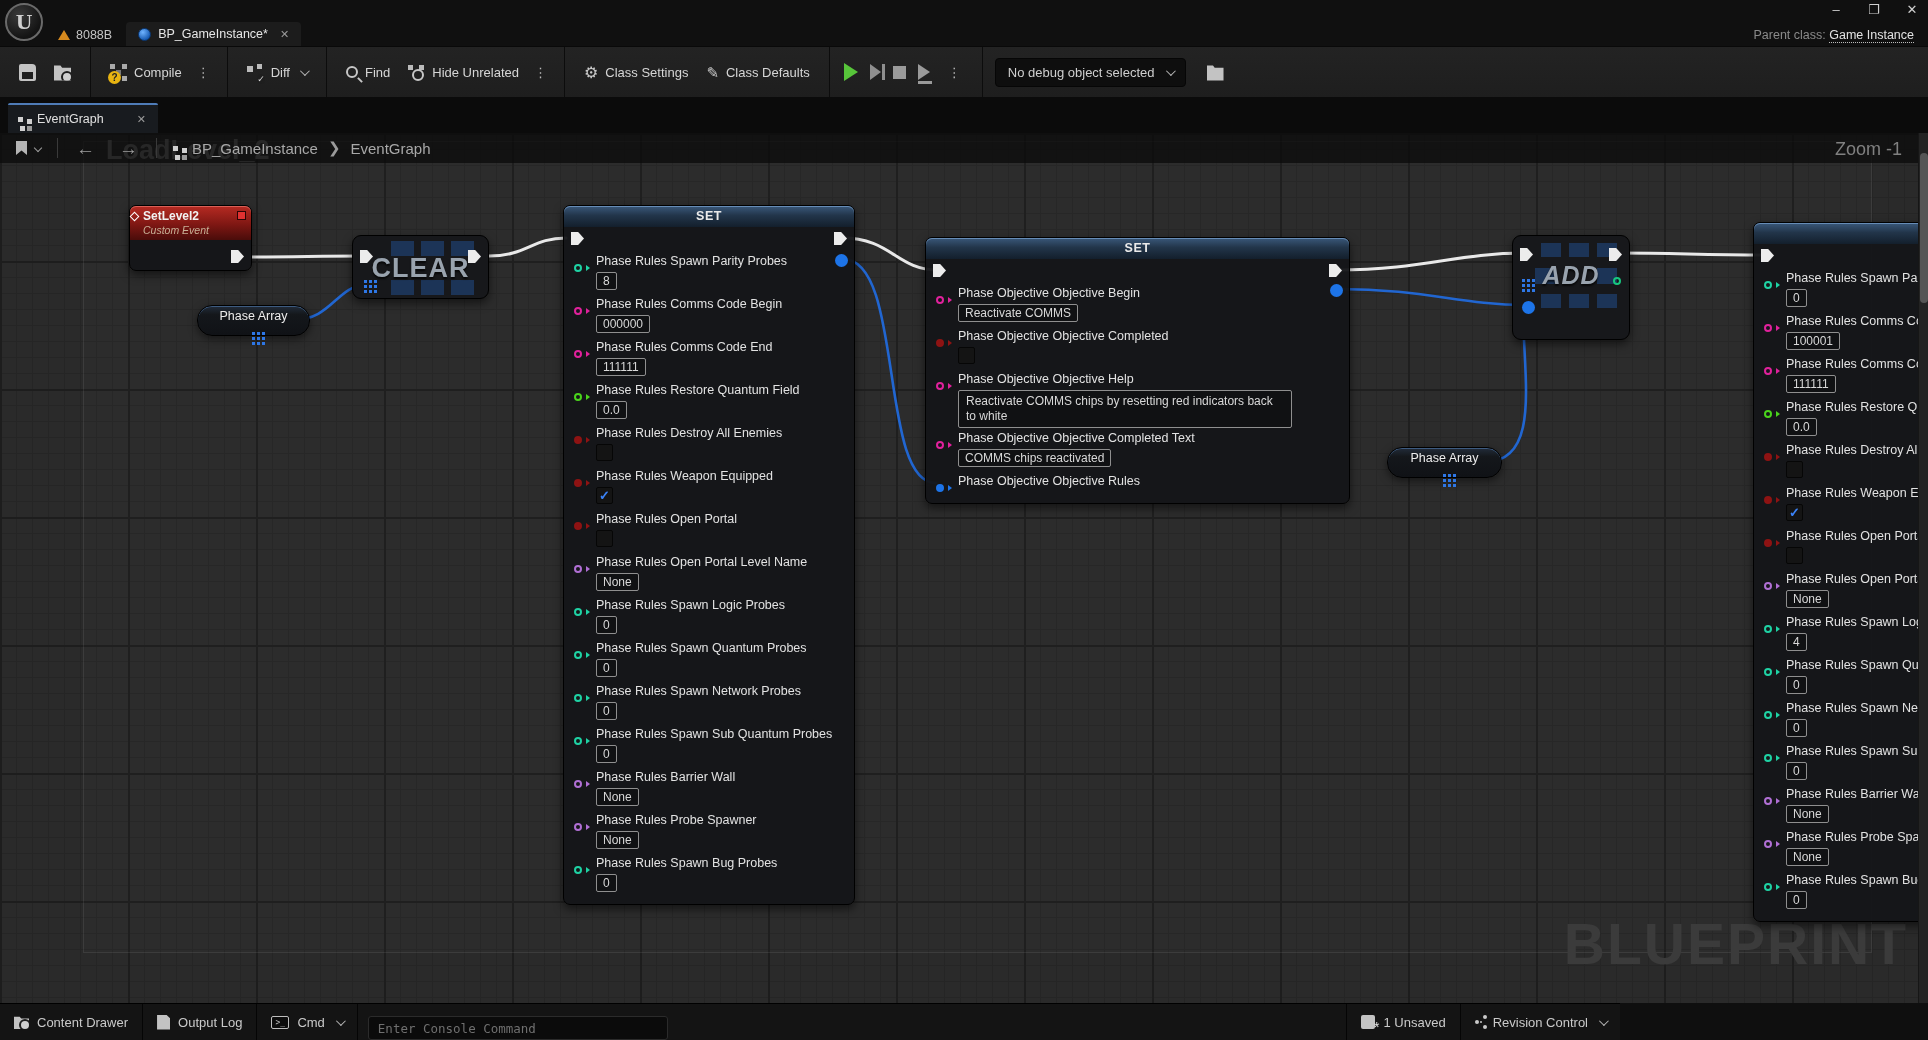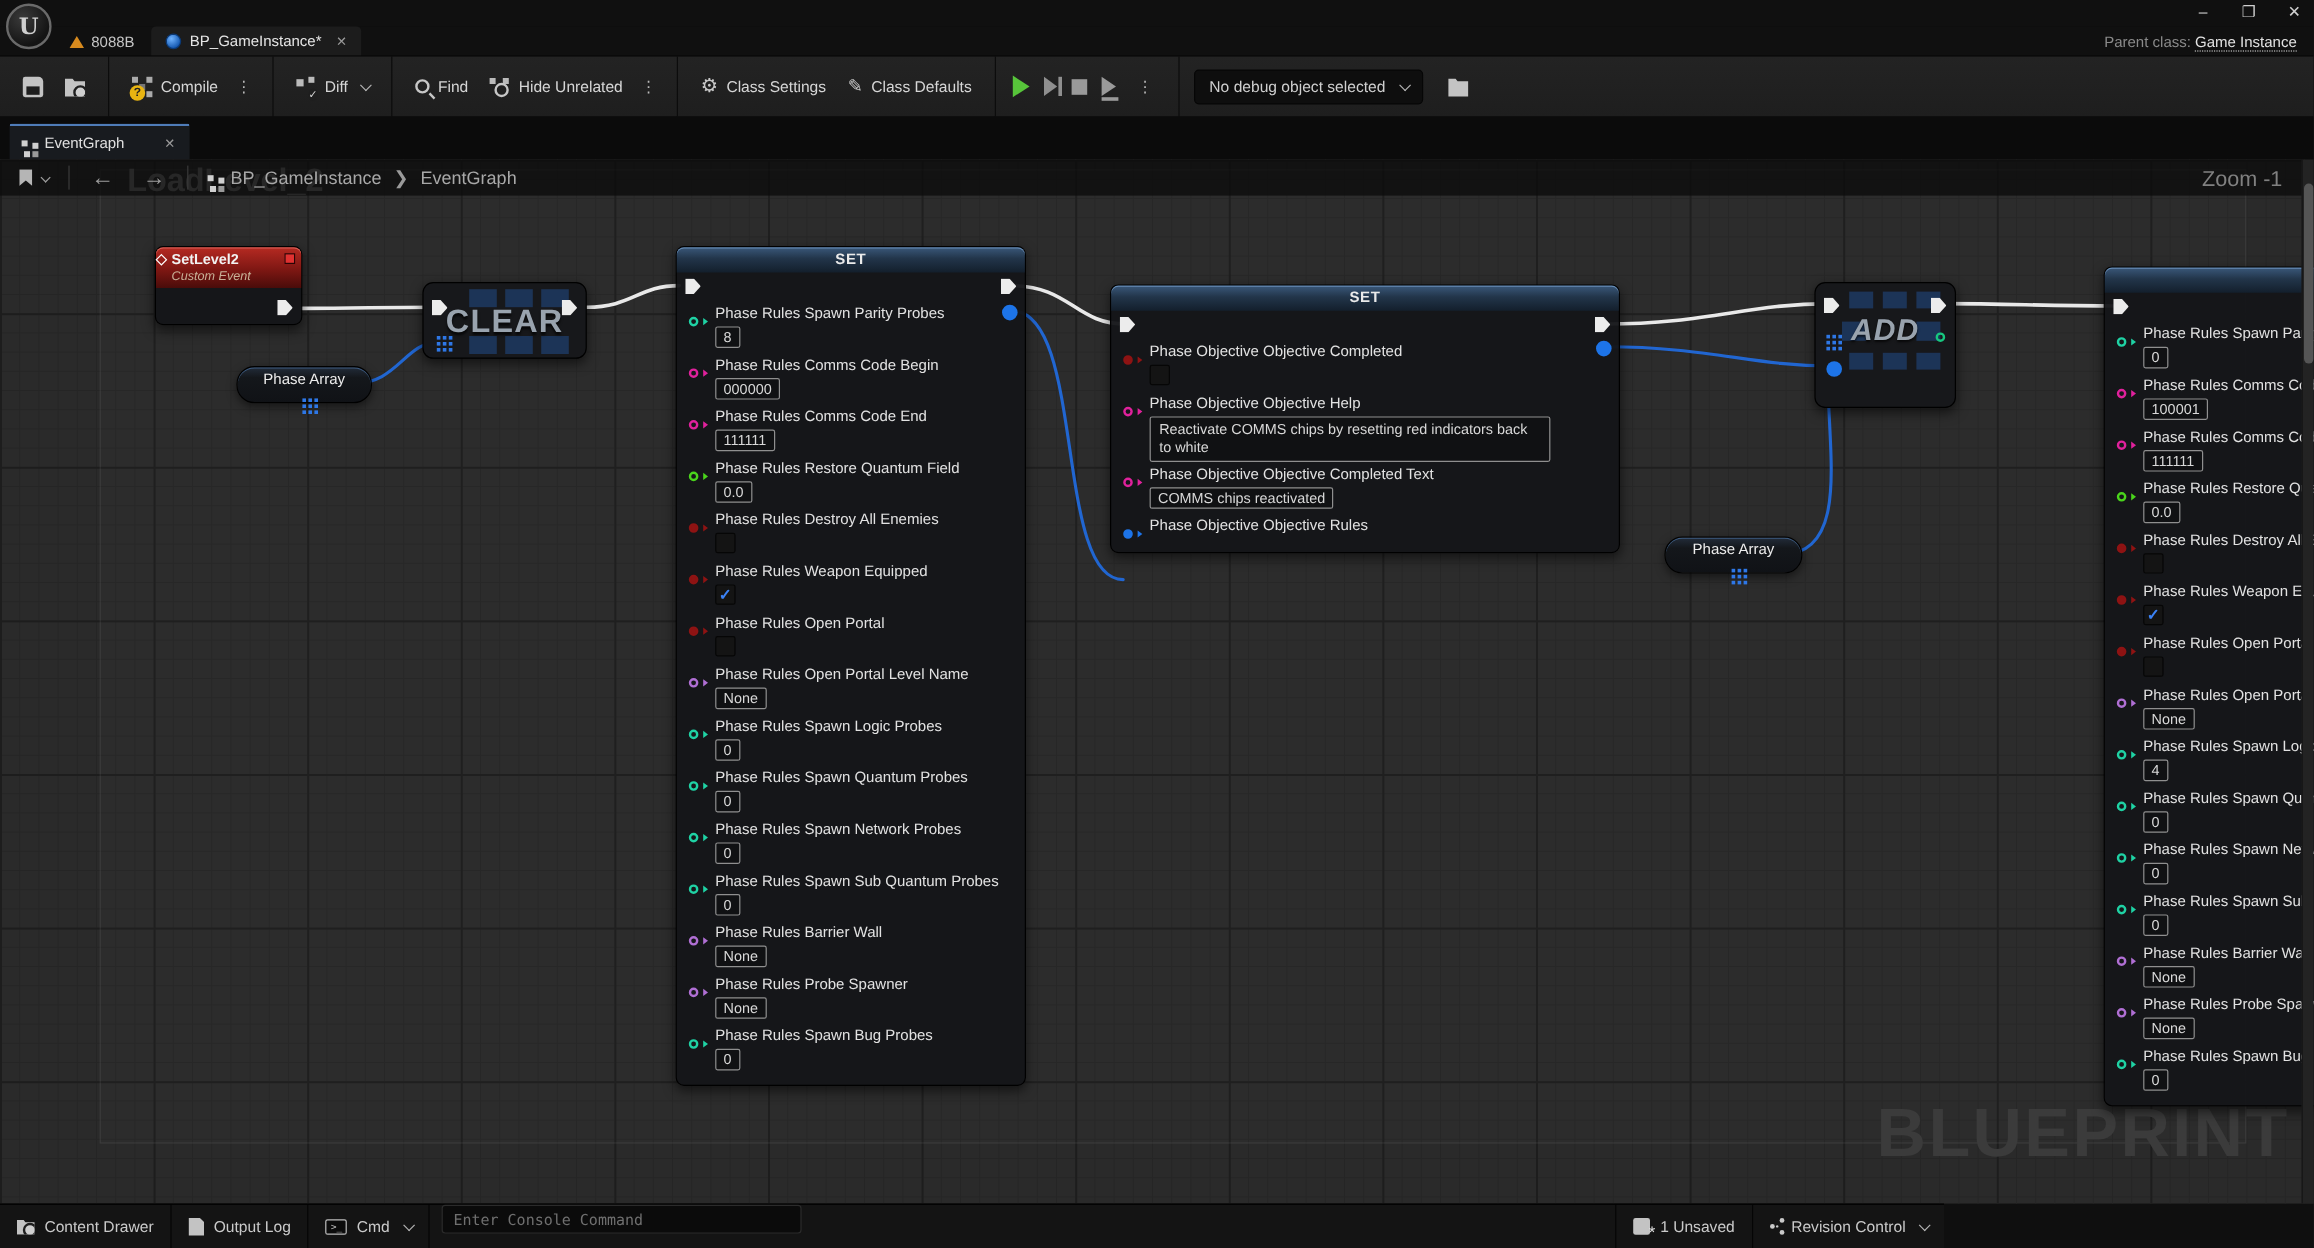--- a/index.html
+++ b/index.html
@@ -151,21 +151,21 @@
     border:1px solid #000; box-shadow:inset 0 1px 0 rgba(90,140,200,.5), 0 3px 8px rgba(0,0,0,.5);
     display:flex; align-items:center; justify-content:flex-end; padding:0 12px; gap:9px; z-index:4;flex-direction:column; }
   .pill .ptext { color:#ececec; font-size:12.5px; }
 
   svg.wires { position:absolute; left:0; top:0; z-index:2; }
   .wire-exec { stroke:#e9e9e9; stroke-width:3; fill:none; stroke-linecap:round; }
   .wire-data { stroke:#2166d1; stroke-width:2.6; fill:none; stroke-linecap:round; }
 
   
   .statusbar { position:absolute; left:0; top:1003px; width:1620px; height:37px; background:#141414;
-    border-top:1px solid #000; display:flex; align-items:flex-start; }
+    border-top:1px solid #000; display:flex; align-items:flex-end; }
   .sb-btn { display:flex; align-items:center; gap:8px; height:100%; padding:0 14px; border-right:1px solid #050505; color:#cacaca; font-size:13px; }
   .sb-right { margin-left:auto; display:flex; height:100%; }
   .sb-right .sb-btn { border-left:1px solid #050505; border-right:none; }
   .console-input { width:300px; height:24px; background:#0b0b0b; border:1px solid #2b2b2b; border-radius:3px;
     margin-left:10px; color:#bdbdbd; font-family:"DejaVu Sans Mono", monospace; font-size:12.5px; padding:0 9px; }
   .console-input::placeholder { color:#6f6f6f; }
   .term-icon { width:18px; height:13px; background:#0c0c0c; border:1.5px solid #bdbdbd; border-radius:2px;
     color:#bdbdbd; font-size:8px; line-height:11px; text-align:center; font-family:"DejaVu Sans Mono", monospace; }
   .log-icon { width:13px; height:15px; background:#c3c3c3; clip-path:polygon(0 0,70% 0,100% 25%,100% 100%,0 100%); }
   .disk-icon { width:14px; height:14px; background:#c3c3c3; border-radius:2px; position:relative; }
@@ -357,20 +357,21 @@
   </div>
 
   <div class="node" style="left:925px; top:104px; width:425px;">
     <div class="node-header"><span>SET</span></div>
     <div class="exec-row">
       <span class="pin-exec in"></span>
       <span class="pin-exec out"></span>
     </div>
     <span class="out-value" style="top:46px;"></span>
     <div class="pins">
+        <div class="pin-row"><span class="dot"><span class="pin t-string"></span></span><div class="pin-label">Phase Objective Objective Begin</div><span class="valbox">Reactivate COMMS</span></div>
         <div class="pin-row"><span class="dot"><span class="pin t-bool filled"></span></span><div class="pin-label">Phase Objective Objective Completed</div><span class="checkbox">✓</span></div>
         <div class="pin-row"><span class="dot"><span class="pin t-string"></span></span><div class="pin-label">Phase Objective Objective Help</div><span class="valbox wide">Reactivate COMMS chips by resetting red indicators back to white</span></div>
         <div class="pin-row"><span class="dot"><span class="pin t-string"></span></span><div class="pin-label">Phase Objective Objective Completed Text</div><span class="valbox">COMMS chips reactivated</span></div>
         <div class="pin-row row5h">
           <span class="dot"><span class="pin t-object filled"></span></span>
           <div class="pin-label">Phase Objective Objective Rules</div>
         </div>
       </div>
   </div>
 

